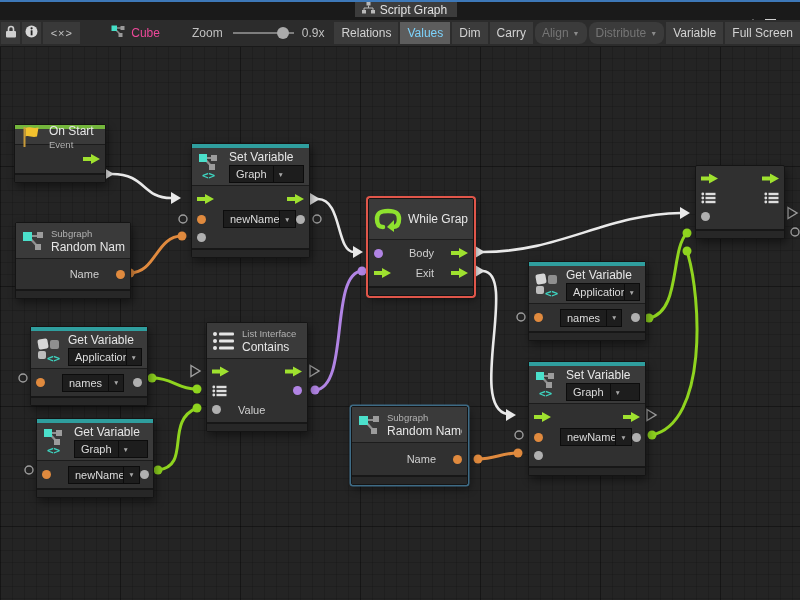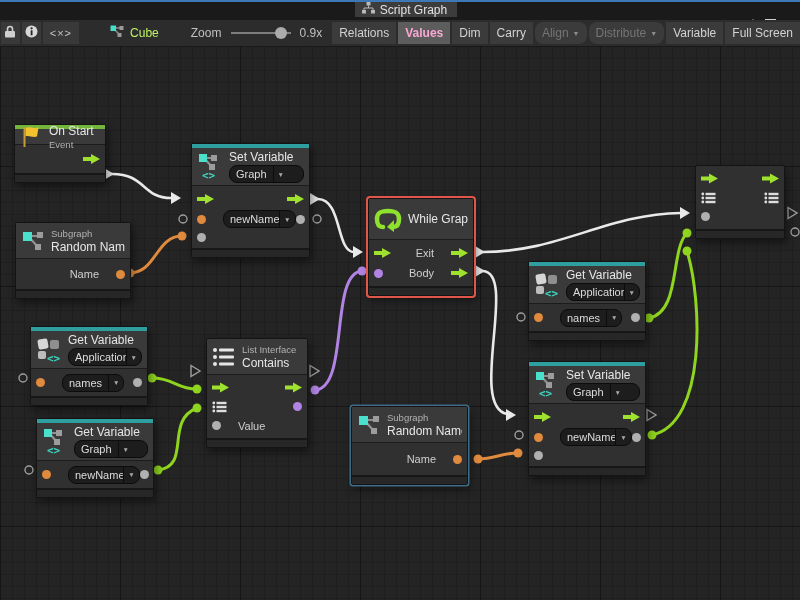--- a/index.html
+++ b/index.html
@@ -11,30 +11,30 @@
             display:flex;align-items:center;flex-direction:column;}
   .tab{display:flex;align-items:center;gap:5px;background:#3c3c3c;height:18px;margin-left:12px;
        padding:0 10px 0 7px;color:#e2e2e2;font-size:12px;}
   .wincontrols{margin-left:auto;display:flex;align-items:center;gap:6px;margin-right:8px;color:#cfcfcf;}
   .wincontrols span{font-size:12px;line-height:14px;cursor:default;}
   .maxbox{width:9px;height:9px;border:1.5px solid #cfcfcf;display:inline-block;}
   .toolbar{position:absolute;left:0;top:20px;width:800px;height:26px;background:#2c2c2c;z-index:6;
            border-bottom:1px solid #191919;display:flex;align-items:center;color:#cfcfcf;font-size:12px;}
   .tool{height:22px;margin:0 1px;background:#393939;display:flex;align-items:center;justify-content:center;width:27px;}
   .tool.wide{width:52px;color:#c6c6c6;font-size:11px;letter-spacing:1px;}
-  .crumb{display:flex;align-items:center;gap:6px;margin-left:30px;color:#bef264;}
+  .crumb{display:flex;align-items:center;gap:6px;margin-left:30px;color:#ec4899;}
   .zlabel{margin-left:32px;color:#c0c0c0;text-align:right;}
   .slider{position:relative;width:86px;height:14px;margin-left:10px;}
   .slider .track{position:absolute;left:0;right:0;top:6px;height:2px;background:#7e7e7e;}
   .slider .handle{position:absolute;top:1px;width:12px;height:12px;border-radius:50%;background:#ababab;}
   .zval{margin-left:8px;color:#c0c0c0;}
   .vbuttons{display:flex;align-items:center;gap:2px;margin-left:10px;height:22px;}
   .tbtn{background:#3b3b3b;height:22px;display:flex;align-items:center;padding:0 7px;gap:4px;
         color:#d2d2d2;white-space:nowrap;cursor:default;}
-  .tbtn.active{background:#5d5d5d;color:#f9a8d4;font-weight:bold;}
+  .tbtn.active{background:#5d5d5d;color:#7dd3fc;}
   .tbtn.disabled{color:#757575;border-radius:8px;}
   .tbtn .caret{font-size:7px;color:#8b8b8b;}
   
   .canvas{position:absolute;left:0;top:46px;width:800px;height:554px;z-index:0;background-color:#242424;
     background-image:
       linear-gradient(rgba(0,0,0,.30) 1px, transparent 1px),
       linear-gradient(90deg, rgba(0,0,0,.30) 1px, transparent 1px),
       linear-gradient(rgba(0,0,0,.14) 1px, transparent 1px),
       linear-gradient(90deg, rgba(0,0,0,.14) 1px, transparent 1px);
     background-size:120px 120px,120px 120px,12px 12px,12px 12px;}
@@ -55,21 +55,21 @@
   .prow{display:flex;align-items:center;justify-content:space-between;padding:0 5px;}
   .pg{display:flex;align-items:center;gap:17px;min-width:0;}
   .flow{width:17px;height:11px;background:#9fe12f;flex:0 0 auto;
         clip-path:polygon(0 31%,47% 31%,47% 4%,100% 50%,47% 96%,47% 69%,0 69%);}
   .dot{width:9px;height:9px;border-radius:50%;flex:0 0 auto;}
   .dot-orange{background:#e08a3e;}
   .dot-gray{background:#b0b0b0;}
   .dot-purple{background:#b184e4;}
   .plabel{font-size:11px;color:#cfcfcf;white-space:nowrap;}
   .listport{display:flex;align-items:center;flex:0 0 auto;}
-  .pill{display:inline-flex;align-items:center;background:#1d1d1d;border:1px solid #0c0c0c;border-radius:8px;
+  .pill{display:inline-flex;align-items:center;background:#1d1d1d;border:1px solid #0c0c0c;border-radius:0;
         height:16px;color:#dcdcdc;font-size:11px;flex:0 1 auto;min-width:0;}
   .ptext{padding:0 6px;white-space:nowrap;overflow:hidden;}
   .pcaret{border-left:1px solid #0c0c0c;padding:0 4px;font-size:6.5px;color:#a8a8a8;align-self:stretch;
           display:flex;align-items:center;}
   .nfoot{height:7px;background:#272727;border-top:2px solid #171717;}
 </style>
 </head>
 <body>
 
 <div id="app">
@@ -318,33 +318,33 @@
               <path d="M20 14l-7 7 7 5z" fill="#8ee22e"></path>
             </svg>
           </span>
           <div class="hlines">
             <div class="title">While Graph</div>
           </div>
         </div>
         <div class="nbody">
           <div class="prow" style="height: 20px;">
             <div class="pg">
+              <span class="dot dot-purple"></span>
+            </div>
+            <div class="pg">
+              <span class="plabel">Body</span>
+              <span class="flow"></span>
+            </div>
+          </div>
+          <div class="prow" style="height: 20px;">
+            <div class="pg">
               <span class="flow"></span>
             </div>
             <div class="pg">
               <span class="plabel">Exit</span>
-              <span class="flow"></span>
-            </div>
-          </div>
-          <div class="prow" style="height: 20px;">
-            <div class="pg">
-              <span class="dot dot-purple"></span>
-            </div>
-            <div class="pg">
-              <span class="plabel">Body</span>
               <span class="flow"></span>
             </div>
           </div>
         </div>
         <div class="nfoot"></div>
       </div>
       <div class="node" style="left: 528px; top: 261px; width: 118px;">
         <div class="accent" style="background: rgb(47, 158, 158);"></div>
         <div class="hdr" style="height: 38px;">
           <span class="nicon">
@@ -421,21 +421,21 @@
           </div>
           <div class="prow" style="height: 19px;">
             <div class="pg">
               <span class="dot dot-gray"></span>
             </div>
             <div class="pg"></div>
           </div>
         </div>
         <div class="nfoot"></div>
       </div>
-      <div class="node" style="left: 206px; top: 322px; width: 102px; margin-top: 16px;">
+      <div class="node" style="left: 206px; top: 322px; width: 102px;">
         <div class="hdr" style="height: 36px;">
           <span class="nicon">
             <svg width="24" height="22" viewBox="0 0 24 22">
               <g fill="#e6e6e6">
                 <circle cx="3" cy="4" r="2"></circle>
                 <rect x="7" y="2.5" width="15" height="3" rx="1"></rect>
                 <circle cx="3" cy="11" r="2"></circle>
                 <rect x="7" y="9.5" width="15" height="3" rx="1"></rect>
                 <circle cx="3" cy="18" r="2"></circle>
                 <rect x="7" y="16.5" width="15" height="3" rx="1"></rect>

